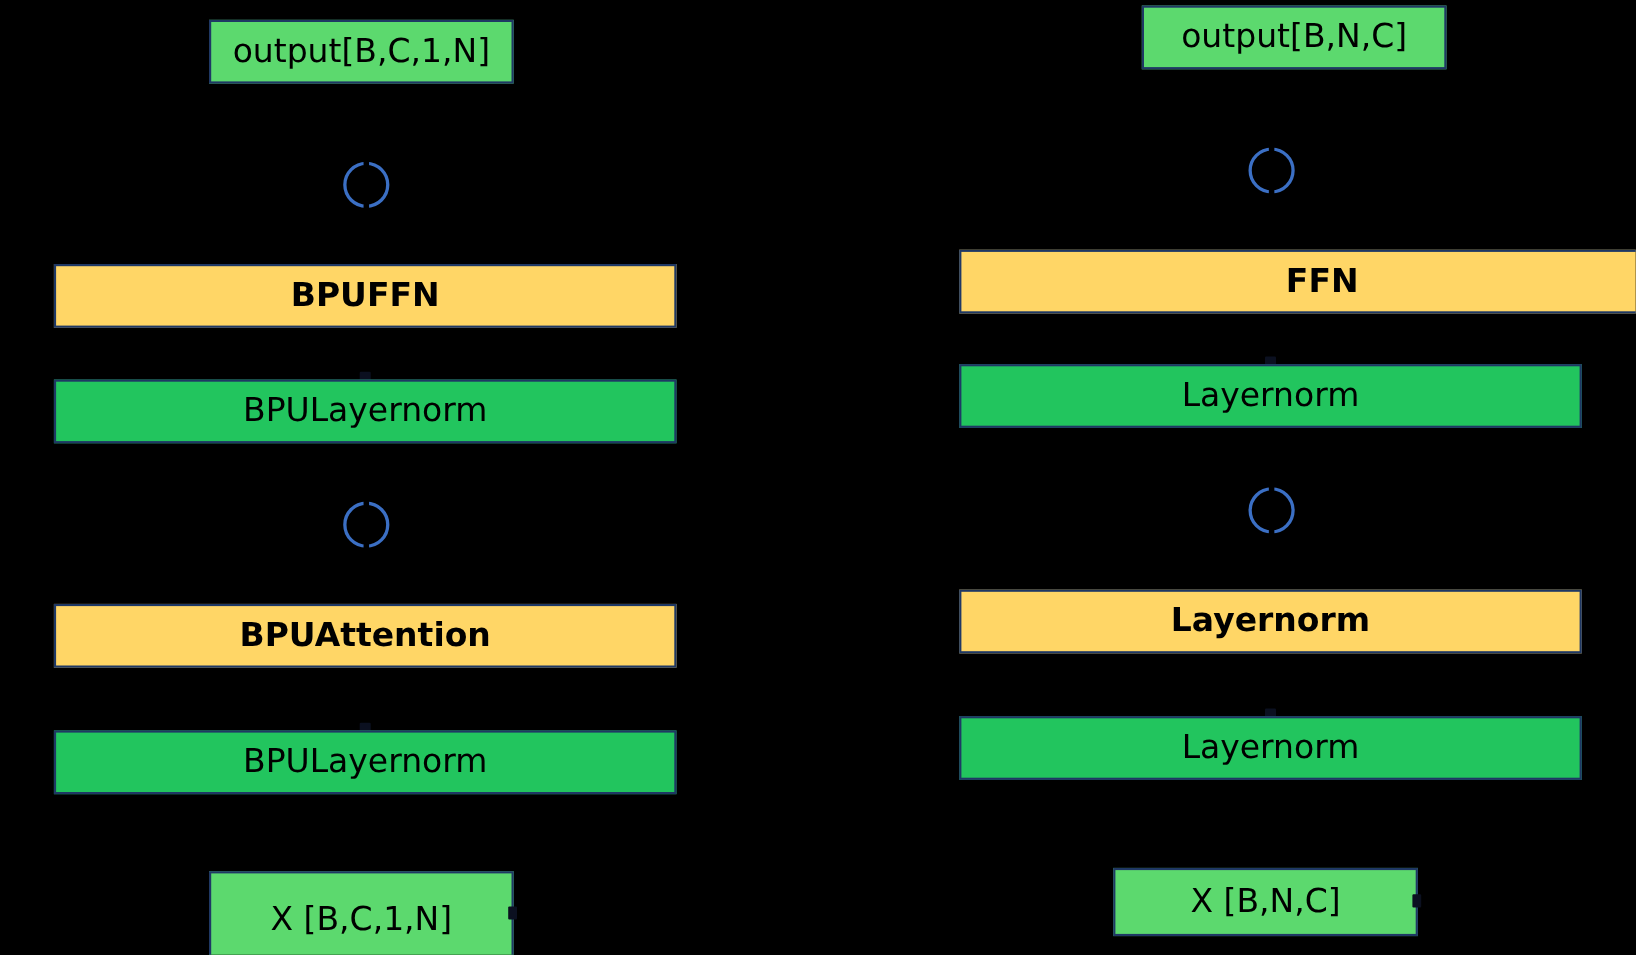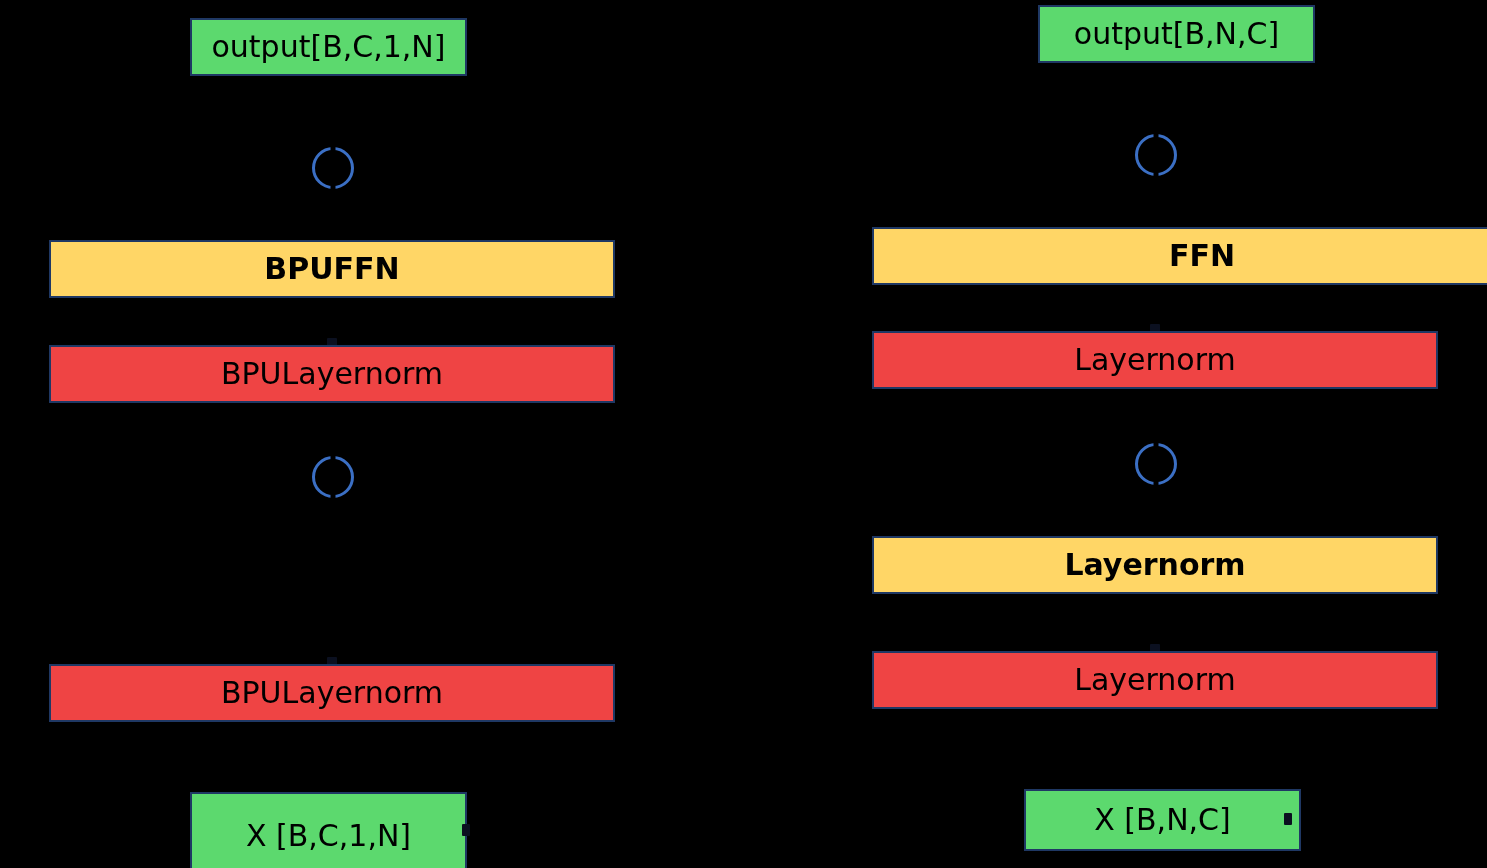--- a/index.html
+++ b/index.html
@@ -29,21 +29,21 @@
     display: flex;
     align-items: center;
     justify-content: center;
     color: #000000;
     line-height: 1;
     white-space: nowrap;
     text-align: right;
   }
   .node-green  { background: #5CD96E; }
   .node-yellow { background: #FFD666; font-weight: bold; }
-  .node-blue   { background: #ef4444; }
+  .node-blue   { background: #22c55e; }
 
   .node-label {
     display: block;
     color: #000000;
   }
 
   
   .sum-circle {
     position: absolute;
     box-sizing: border-box;
@@ -85,20 +85,23 @@
   </div>
 
   <div class="edge-dot" style="left:327px; top:338px; width:10px; height:8px;"></div>
 
   <div class="node node-blue" style="left:49px; top:345px; width:566px; height:58px; font-size:30px;">
     <span class="node-label">BPULayernorm</span>
   </div>
 
   <div class="sum-circle" style="left:312px; top:456px; width:42px; height:42px;"></div>
 
+  <div class="node node-yellow" style="left:49px; top:549px; width:566px; height:58px; font-size:30px;">
+    <span class="node-label">BPUAttention</span>
+  </div>
 
   <div class="edge-dot" style="left:327px; top:657px; width:10px; height:8px;"></div>
 
   <div class="node node-blue" style="left:49px; top:664px; width:566px; height:58px; font-size:30px;">
     <span class="node-label">BPULayernorm</span>
   </div>
 
   <div class="node node-green" style="left:190px; top:792px; width:277px; height:88px; font-size:30px;">
     <span class="node-label">X [B,C,1,N]</span>
   </div>
@@ -126,19 +129,19 @@
   <div class="node node-yellow" style="left:872px; top:536px; width:566px; height:58px; font-size:30px;">
     <span class="node-label">Layernorm</span>
   </div>
 
   <div class="edge-dot" style="left:1150px; top:644px; width:10px; height:8px;"></div>
 
   <div class="node node-blue" style="left:872px; top:651px; width:566px; height:58px; font-size:30px;">
     <span class="node-label">Layernorm</span>
   </div>
 
-  <div class="node node-green" style="left:1012px; top:789px; width:277px; height:62px; font-size:30px;margin-left:12px;">
+  <div class="node node-green" style="left:1012px; top:789px; width:277px; height:62px; font-size:30px;">
     <span class="node-label">X [B,N,C]</span>
   </div>
 
   <div class="edge-dot" style="left:1284px; top:813px; width:8px; height:12px;"></div>
 
 </div>
 
 </body></html>

